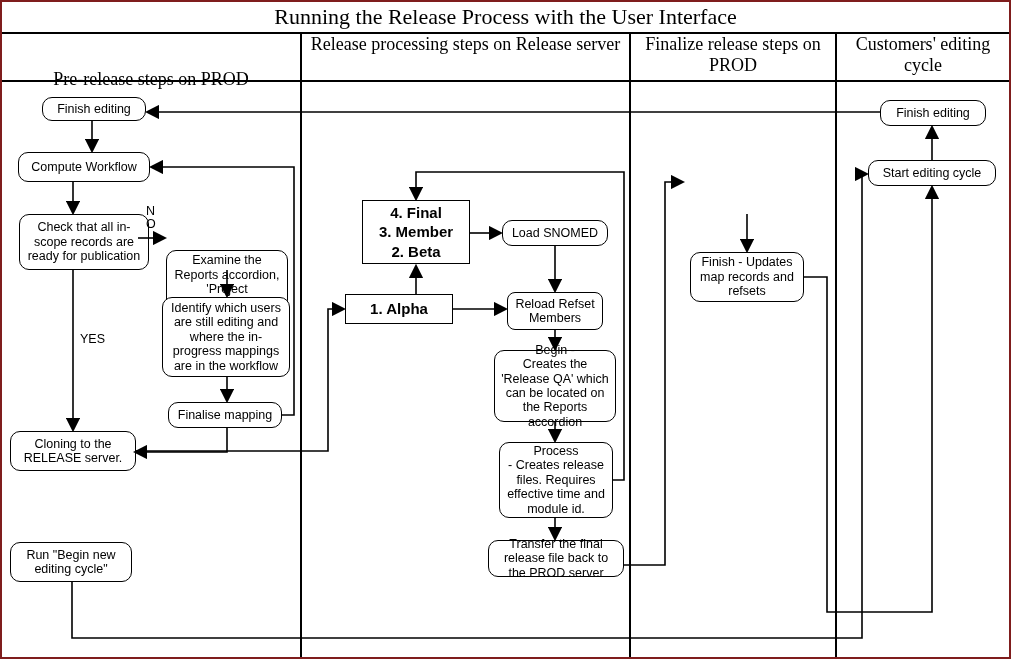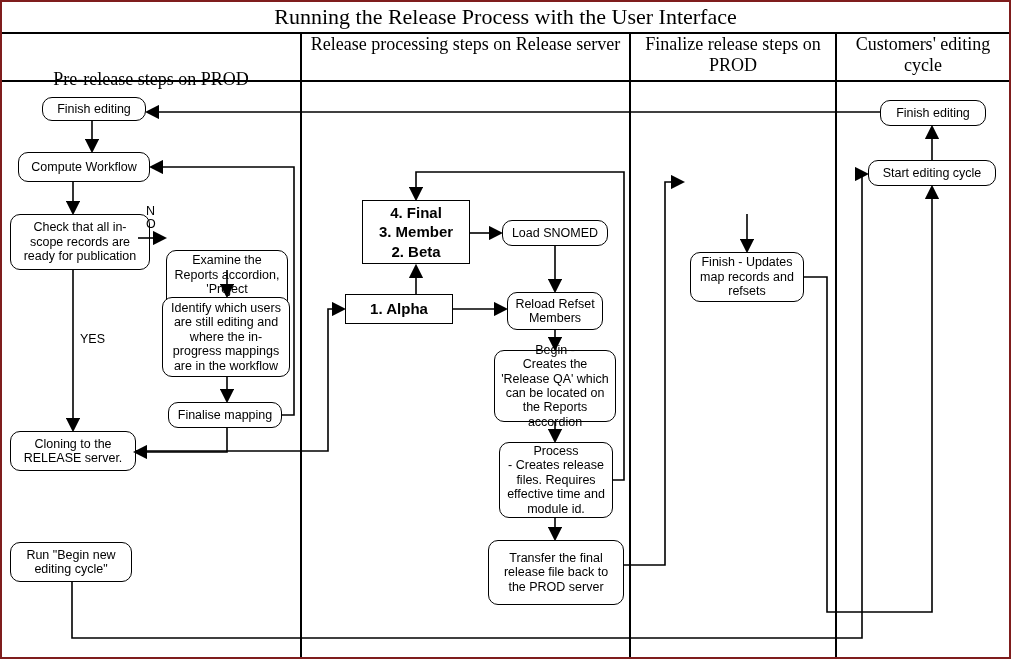--- a/index.html
+++ b/index.html
@@ -96,41 +96,41 @@
   <div class="vline" style="left:627px; top:30px; bottom:0;"></div>
   <div class="vline" style="left:833px; top:30px; bottom:0;"></div>
 
   <div class="colhead" style="left:0; width:298px;margin-top:35px;">Pre-release steps on PROD</div>
   <div class="colhead" style="left:300px; width:327px;">Release processing steps on Release server</div>
   <div class="colhead" style="left:629px; width:204px;">Finalize release steps on PROD</div>
   <div class="colhead" style="left:835px; width:172px;">Customers' editing cycle</div>
 
   <div class="node" style="left:40px; top:95px; width:104px; height:24px;">Finish editing</div>
   <div class="node" style="left:16px; top:150px; width:132px; height:30px;">Compute Workflow</div>
-  <div class="node" style="left:8px; top:212px; width:140px; height:56px;">Check that all in-scope records are ready for publication</div>
+  <div class="node" style="left:17px; top:212px; width:130px; height:56px;">Check that all in-scope records are ready for publication</div>
   <div class="node" style="left:164px; top:204px; width:122px; height:64px;margin-top:44px;">Examine the Reports accordion, 'Project Dashboard' report</div>
   <div class="node" style="left:160px; top:295px; width:128px; height:80px;">Identify which users are still editing and where the in-progress mappings are in the workflow</div>
   <div class="node" style="left:166px; top:400px; width:114px; height:26px;border-radius:10px;">Finalise mapping</div>
   <div class="node" style="left:8px; top:429px; width:126px; height:40px;">Cloning to the RELEASE server.</div>
   <div class="node" style="left:8px; top:540px; width:122px; height:40px;">Run "Begin new editing cycle"</div>
 
   <div class="label" style="left:78px; top:330px;">YES</div>
   <div class="label" style="left:144px; top:203px; line-height:1;">N<br>O</div>
 
   <div class="stagebox" style="left:360px; top:198px; width:108px; height:64px; white-space:pre-line;">4. Final
 3. Member
 2. Beta</div>
   <div class="stagebox" style="left:343px; top:292px; width:108px; height:30px;">1. Alpha</div>
   <div class="node" style="left:500px; top:218px; width:106px; height:26px;">Load SNOMED</div>
-  <div class="node" style="left:505px; top:290px; width:96px; height:38px;">Reload Refset Members</div>
+  <div class="node" style="left:505px; top:290px; width:96px; height:38px;border-radius:8px;">Reload Refset Members</div>
   <div class="node" style="left:492px; top:348px; width:122px; height:72px; white-space:pre-line;">Begin -
 Creates the 'Release QA' which can be located on the Reports accordion</div>
   <div class="node" style="left:497px; top:440px; width:114px; height:76px; white-space:pre-line;">Process
 - Creates release files. Requires effective time and module id.</div>
-  <div class="node" style="left:486px; top:538px; width:136px; height:65px;">Transfer the final release file back to the PROD server</div>
+  <div class="node" style="left:486px; top:538px; width:136px; height:37px;">Transfer the final release file back to the PROD server</div>
 
   <div class="node" style="left:688px; top:250px; width:114px; height:50px;">Finish - Updates map records and refsets</div>
 
   <div class="node" style="left:878px; top:98px; width:106px; height:26px;">Finish editing</div>
   <div class="node" style="left:866px; top:158px; width:128px; height:26px;">Start editing cycle</div>
 
   <svg class="arrows">
     <defs>
       <marker id="ah" markerWidth="9" markerHeight="9" refX="7" refY="4.5" orient="auto">
         <path d="M0,0 L9,4.5 L0,9 z" fill="#000"></path>

